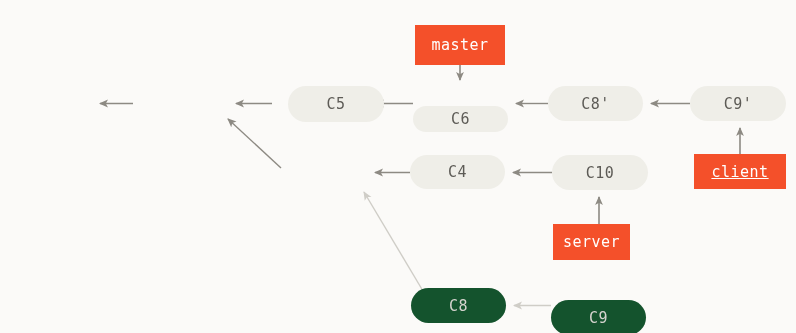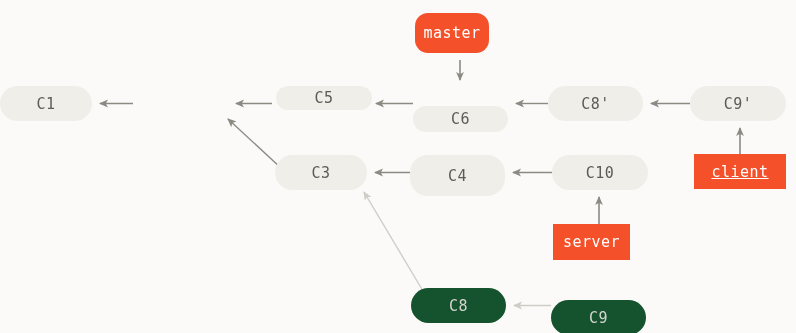--- a/index.html
+++ b/index.html
@@ -82,54 +82,48 @@
     <line x1="281" y1="168" x2="228" y2="119" stroke="#8d8a83" stroke-width="1.4" marker-end="url(#arrow)"></line>
 
     <line x1="551" y1="305.5" x2="514" y2="305.5" stroke="#cfcdc7" stroke-width="1.4" marker-end="url(#arrowfaded)"></line>
     <line x1="423" y1="291" x2="364" y2="192" stroke="#cfcdc7" stroke-width="1.4" marker-end="url(#arrowfaded)"></line>
 
     <line x1="460" y1="60" x2="460" y2="80" stroke="#8d8a83" stroke-width="1.6" marker-end="url(#arrow)"></line>
     <line x1="599" y1="224" x2="599" y2="197" stroke="#8d8a83" stroke-width="1.6" marker-end="url(#arrow)"></line>
     <line x1="740" y1="154" x2="740" y2="128" stroke="#8d8a83" stroke-width="1.6" marker-end="url(#arrow)"></line>
   </svg>
 
-  <div class="commit" style="left:0px;top:86px;width:92px;height:35px;">
-    <span>C1</span>
-  </div>
-  <div class="commit" style="left:276px;top:86px;width:96px;height:24px;align-items:center;">
+  <div class="commit" style="left:288px;top:86px;width:96px;height:36px;align-items:center;">
     <span>C5</span>
   </div>
   <div class="commit" style="left:413px;top:86px;width:95px;height:26px;margin-top:20px;">
     <span>C6</span>
   </div>
   <div class="commit" style="left:548px;top:86px;width:95px;height:35px;">
     <span>C8'</span>
   </div>
   <div class="commit" style="left:690px;top:86px;width:96px;height:35px;">
     <span>C9'</span>
   </div>
 
-  <div class="commit" style="left:275px;top:155px;width:92px;height:35px;">
-    <span>C3</span>
-  </div>
-  <div class="commit" style="left:410px;top:155px;width:95px;height:41px;">
+  <div class="commit" style="left:410px;top:155px;width:95px;height:34px;">
     <span>C4</span>
   </div>
   <div class="commit" style="left:552px;top:155px;width:96px;height:35px;">
     <span>C10</span>
   </div>
 
   <div class="commit faded" style="left:411px;top:288px;width:95px;height:35px;">
     <span>C8</span>
   </div>
   <div class="commit faded" style="left:551px;top:300px;width:95px;height:35px;justify-content:center;">
     <span>C9</span>
   </div>
 
-  <div class="branch" style="left:415px;top:13px;width:74px;height:40px;border-radius:13px;">
+  <div class="branch" style="left:415px;top:25px;width:90px;height:40px;">
     <span>master</span>
   </div>
   <div class="branch" style="left:553px;top:224px;width:77px;height:36px;">
     <span>server</span>
   </div>
   <div class="branch" style="left:694px;top:154px;width:92px;height:35px;text-decoration:underline;">
     <span>client</span>
   </div>
 
 </div>

